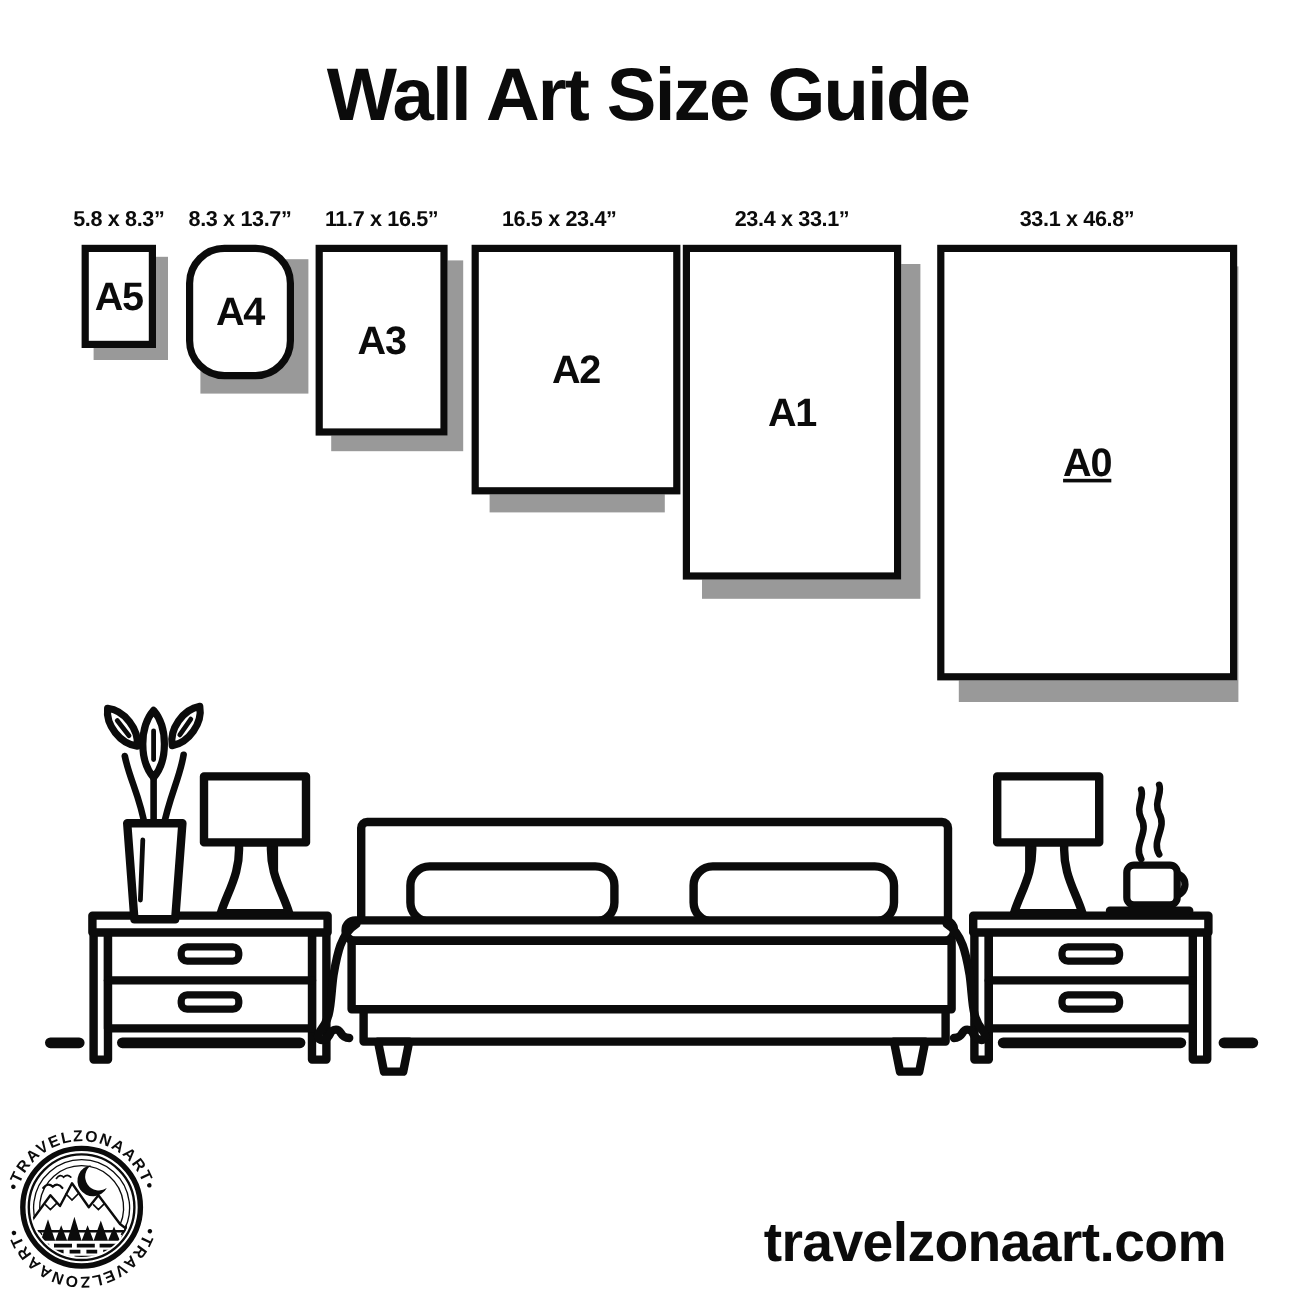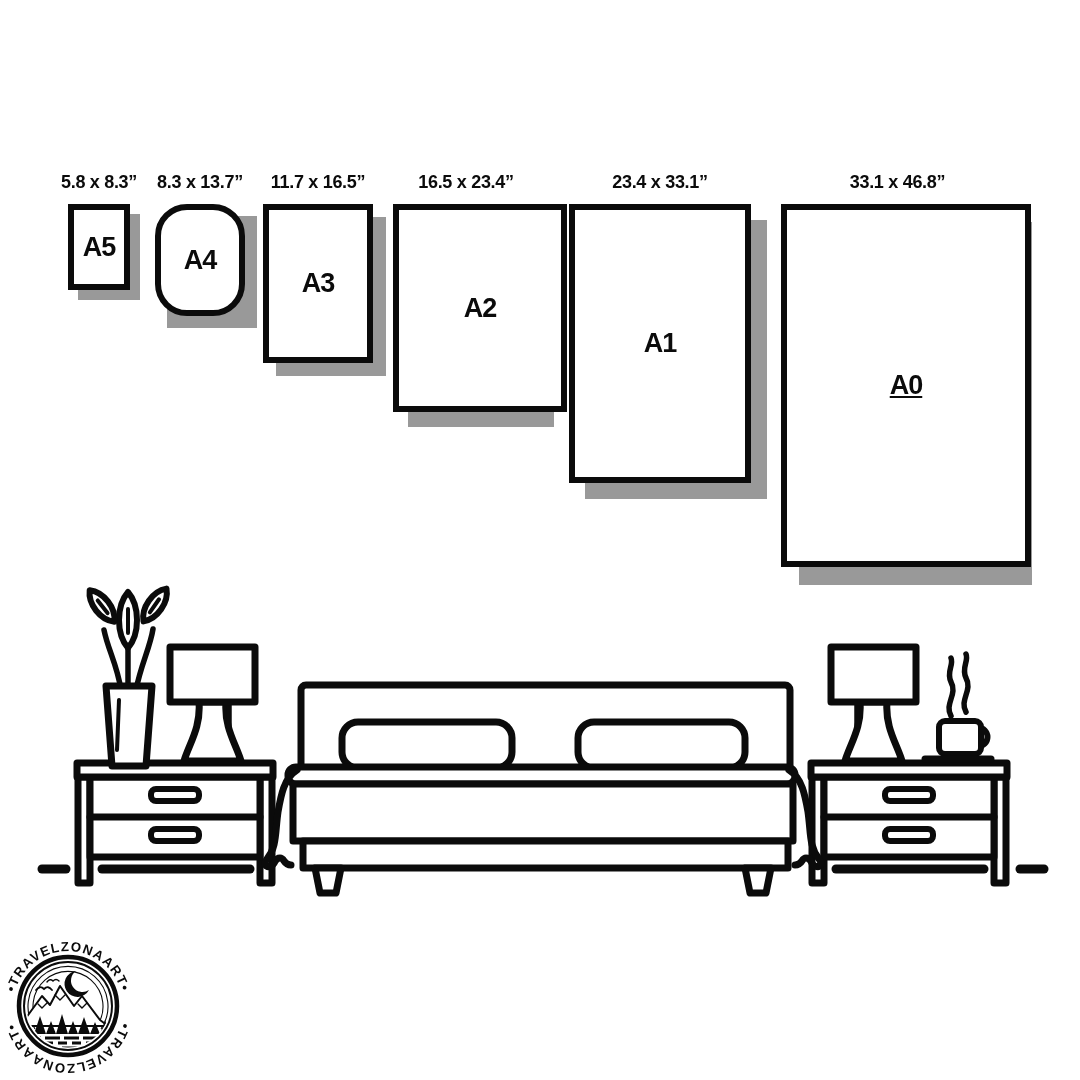--- a/index.html
+++ b/index.html
@@ -14,21 +14,21 @@
   }
   .dim-label{
     position:absolute;top:172px;text-align:center;
     font-size:18px;font-weight:bold;letter-spacing:-0.3px;white-space:nowrap;
   }
   .frame-shadow{position:absolute;background:var(--shadow,#999999);}
   .frame{
     position:absolute;background:#ffffff;border:6px solid var(--ink,#0b0b0b);
     box-sizing:border-box;display:flex;align-items:center;justify-content:center;
   }
-  .frame span{font-size:27px;font-weight:600;letter-spacing:-1px;}
+  .frame span{font-size:33px;font-weight:600;letter-spacing:-1px;}
   #website{
     position:absolute;top:1008px;left:829px;transform:translateX(-50%);
     font-size:46px;font-weight:bold;letter-spacing:-0.5px;white-space:nowrap;
   }
   
   .ln {fill:none;stroke:var(--ink,#0b0b0b);stroke-width:7;stroke-linecap:round;stroke-linejoin:round;}
   .ln4{fill:none;stroke:var(--ink,#0b0b0b);stroke-width:4;stroke-linecap:round;}
   .ln5{fill:none;stroke:var(--ink,#0b0b0b);stroke-width:5.5;stroke-linecap:round;}
   .ln8{fill:none;stroke:var(--ink,#0b0b0b);stroke-width:9;stroke-linecap:round;}
   .fw {fill:#ffffff;stroke:var(--ink,#0b0b0b);stroke-width:7;stroke-linejoin:round;stroke-linecap:round;}
@@ -44,20 +44,21 @@
   .lb2{fill:none;stroke:var(--ink,#0b0b0b);stroke-width:1.4;stroke-linecap:round;}
   .lmtn{fill:#ffffff;stroke:var(--ink,#0b0b0b);stroke-width:2;stroke-linejoin:round;}
   .lsnow{fill:none;stroke:var(--ink,#0b0b0b);stroke-width:1.4;stroke-linecap:round;}
   .lwave{fill:none;stroke:var(--ink,#0b0b0b);stroke-width:3;}
 </style>
 </head>
 <body>
 
 <div id="canvas">
 
+  <div id="title">Wall Art Size Guide</div>
 
   <div id="frames-layer">
       <div class="dim-label" style="left: -11px; width: 220px;">5.8 x 8.3”</div>
       <div class="frame-shadow" style="left: 78px; top: 214px; width: 62px; height: 86px;"></div>
       <div class="frame" style="left: 68px; top: 204px; width: 62px; height: 86px;">
         <span>A5</span>
       </div>
       <div class="dim-label" style="left: 90px; width: 220px;">8.3 x 13.7”</div>
       <div class="frame-shadow" style="left: 167px; top: 216px; width: 90px; height: 112px;"></div>
       <div class="frame" style="left: 155px; top: 204px; width: 90px; height: 112px; border-radius: 32px;">
@@ -192,13 +193,14 @@
       <path class="lb2" d="M47,44 q3,-4 6,-1 q3,-3 6,0"></path>
       <path class="lmtn" d="M20,88 L42,58 L50,67 L60,48 L74,68 L82,58 L100,82 L108,88 Z"></path>
       <path class="lsnow" d="M38,66 l4,4 l5,-5 M55,57 l5,5 l5,-5 M78,66 l4,4 l5,-5"></path>
       <path class="lfill" d="M24,96 l5,-12 5,12 z M34,96 l6,-18 6,18 z M46,96 l5,-13 5,13 z M56,96 l6,-20 6,20 z M68,96 l5,-13 5,13 z M78,96 l6,-17 6,17 z M90,96 l5,-12 5,12 z M100,96 l5,-14 5,14 z"></path>
       <path class="lwave" d="M26,100 H110" stroke-dasharray="15 4"></path>
       <path class="lwave" d="M30,105 H106" stroke-dasharray="9 5"></path>
       <path class="lwave" d="M40,110 H96" stroke-dasharray="18 4"></path>
     </g>
   </svg>
 
+  <div id="website">travelzonaart.com</div>
 </div>
 
 </body></html>

